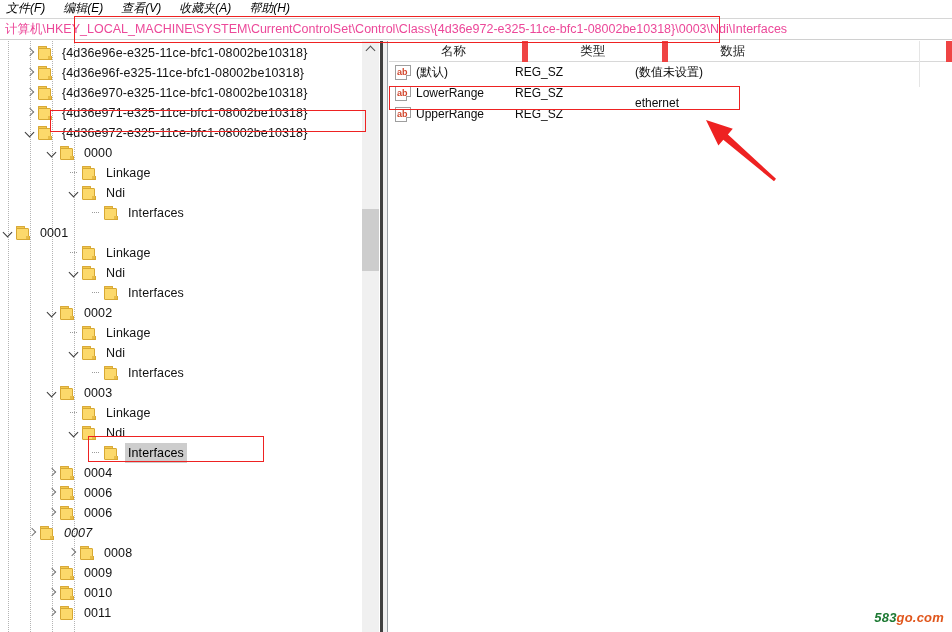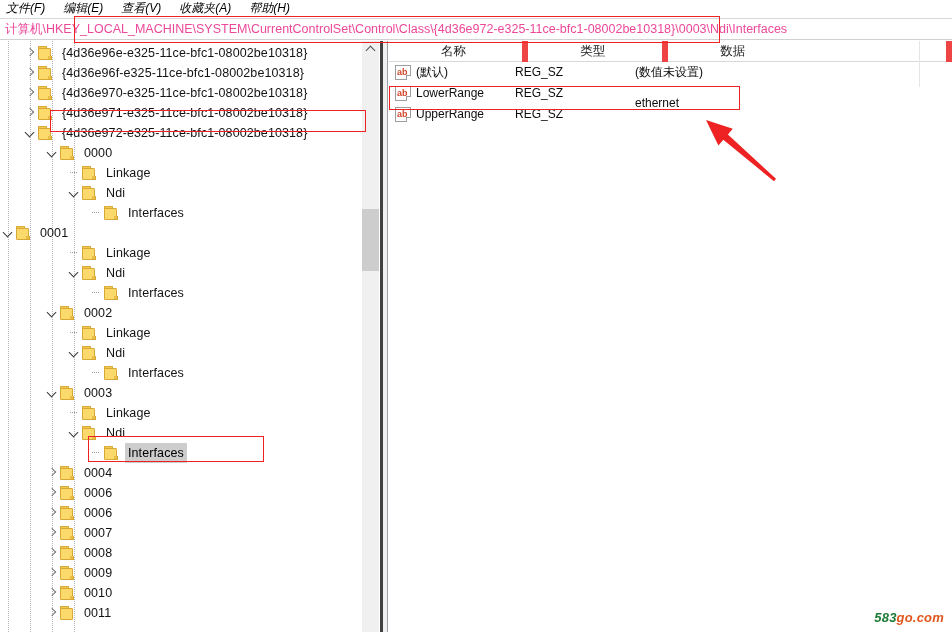--- a/index.html
+++ b/index.html
@@ -552,30 +552,30 @@
           </div>
           <div class="trow" style="padding-left: 44px;">
             <div class="twist closed"></div>
             <div class="folder">
               <div class="tab"></div>
               <div class="body"></div>
               <div class="fold"></div>
             </div>
             <span class="tlabel">0006</span>
           </div>
-          <div class="trow" style="padding-left: 44px;">
+          <div class="trow" style="padding-left: 24px; font-style: italic;">
             <div class="twist closed"></div>
             <div class="folder">
               <div class="tab"></div>
               <div class="body"></div>
               <div class="fold"></div>
             </div>
             <span class="tlabel">0007</span>
           </div>
-          <div class="trow" style="padding-left: 44px; text-align: center;">
+          <div class="trow" style="padding-left: 64px; text-align: center;">
             <div class="twist closed"></div>
             <div class="folder">
               <div class="tab"></div>
               <div class="body"></div>
               <div class="fold"></div>
             </div>
             <span class="tlabel">0008</span>
           </div>
           <div class="trow" style="padding-left: 44px;">
             <div class="twist closed"></div>

